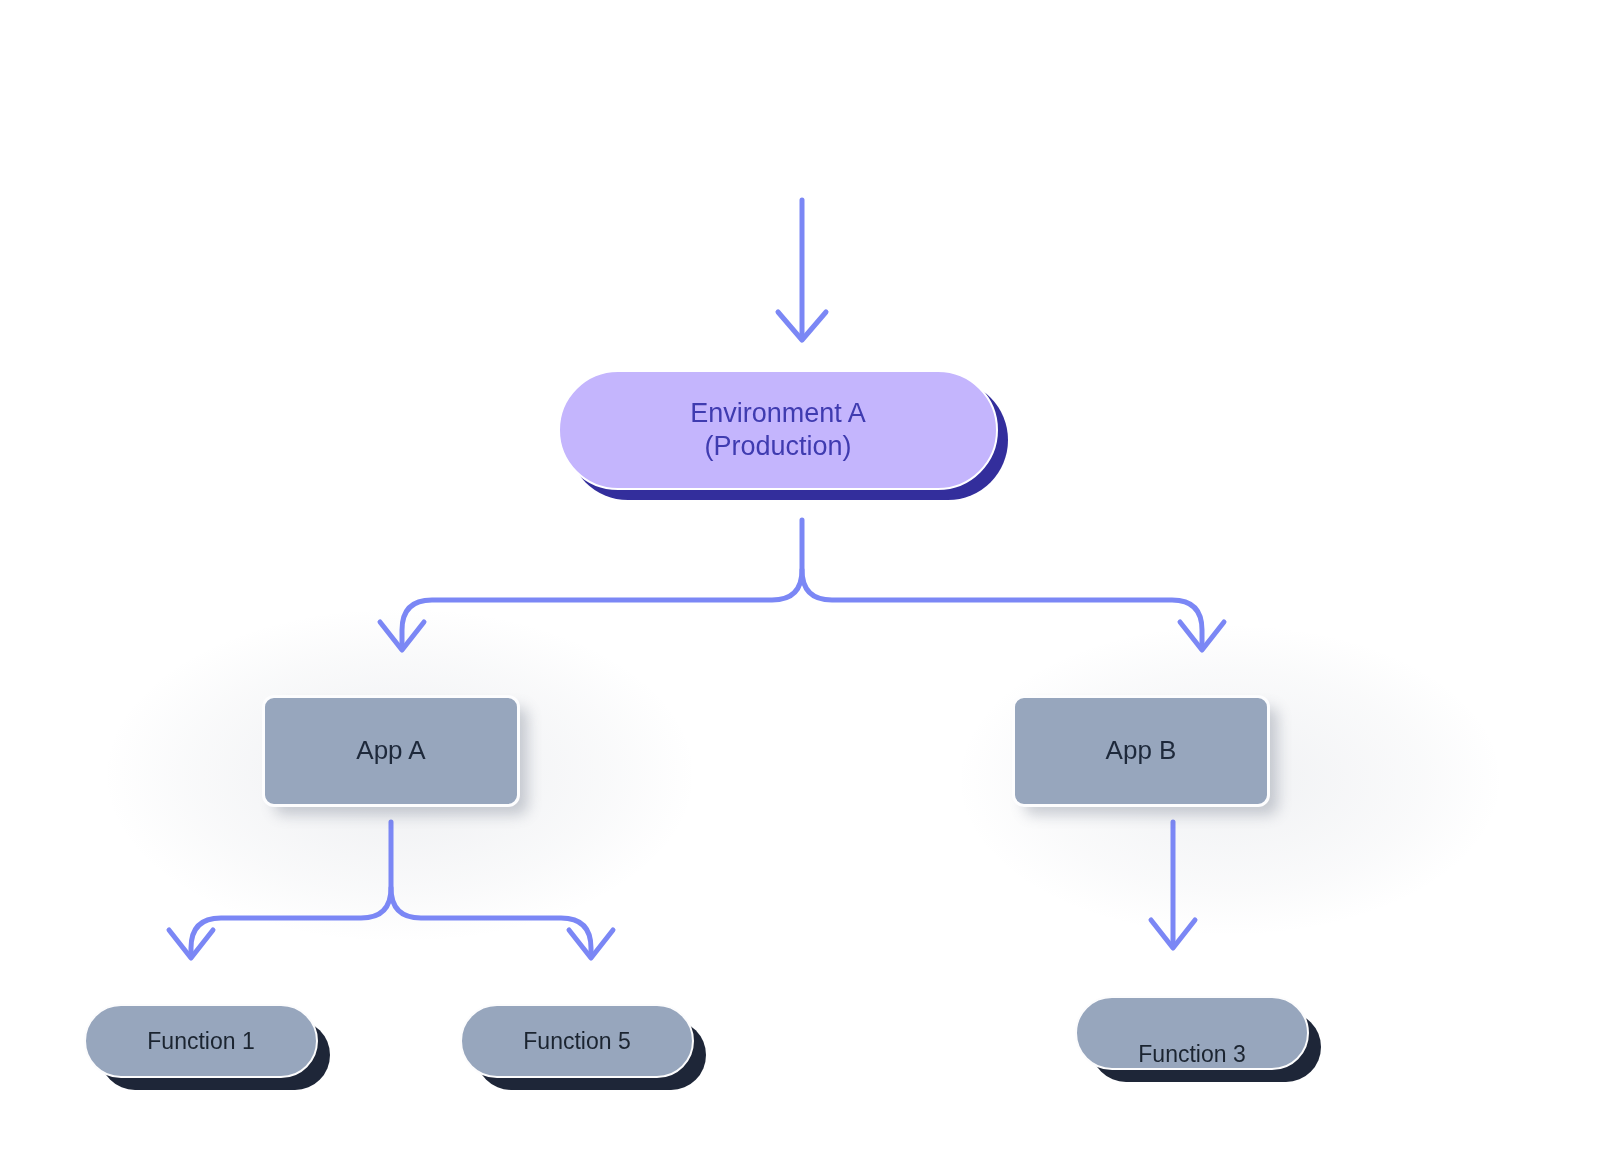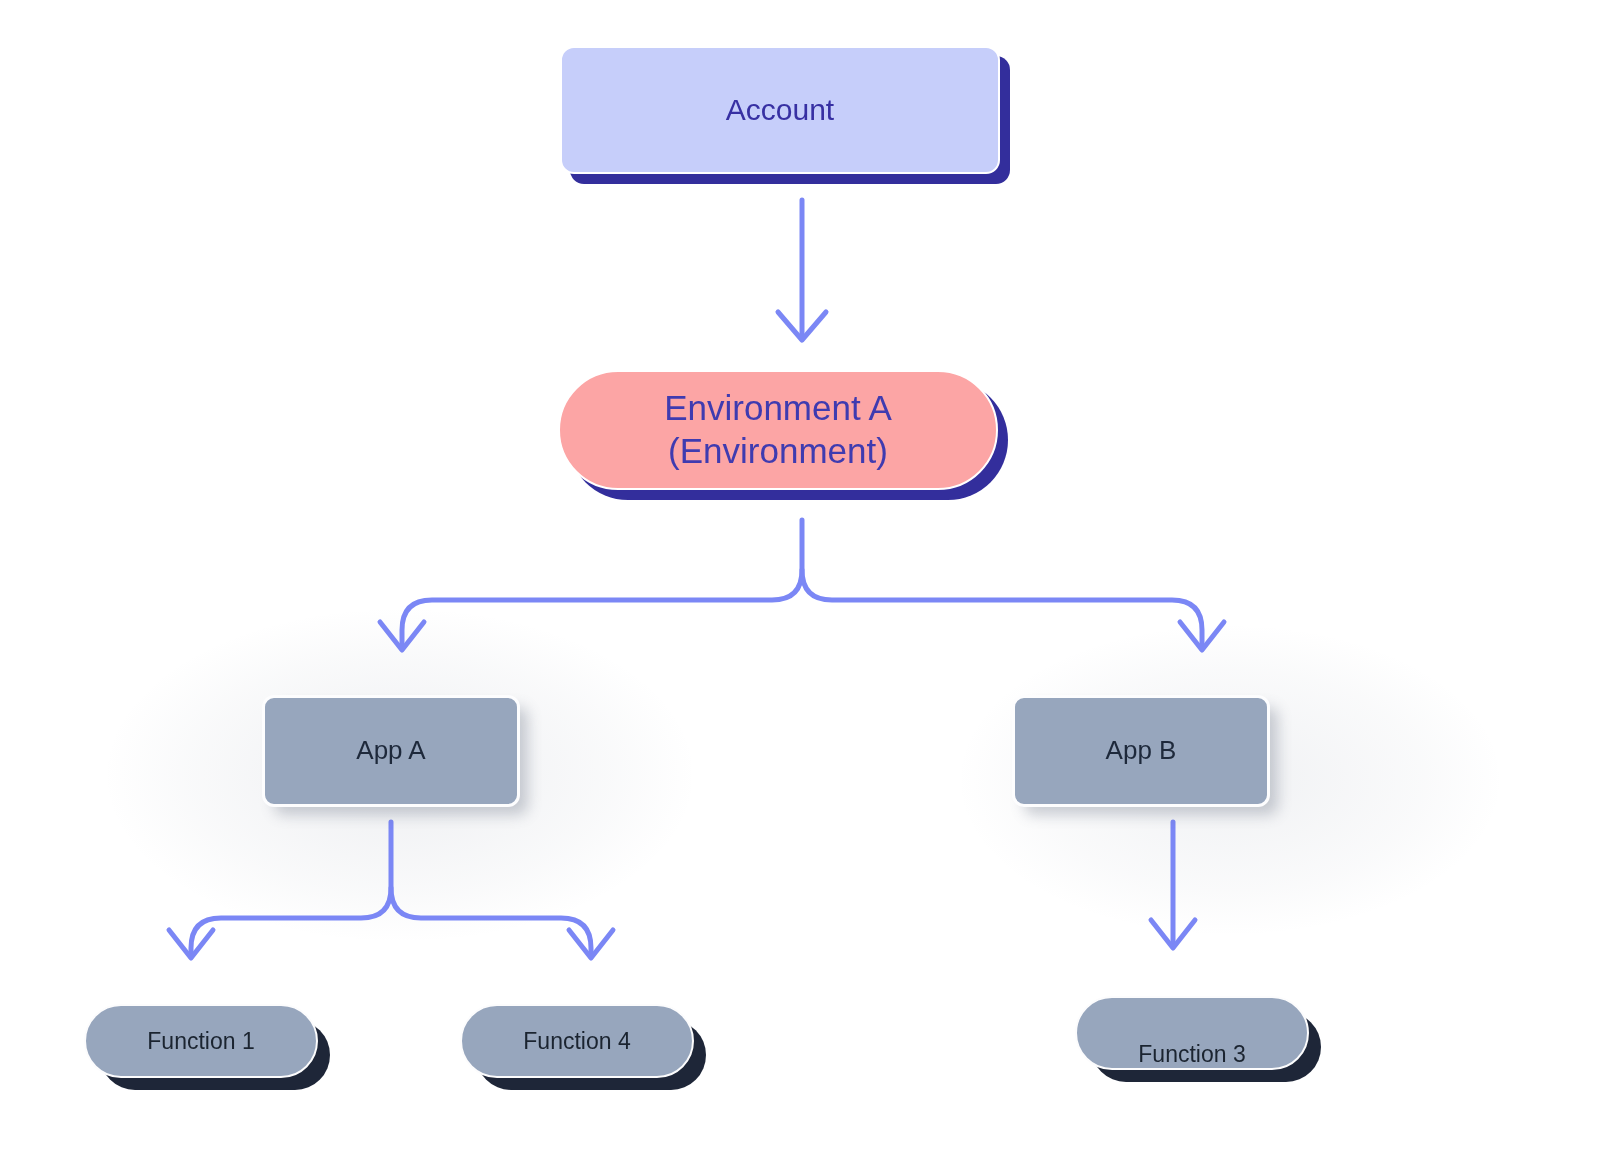--- a/index.html
+++ b/index.html
@@ -69,23 +69,23 @@
     font-size: 30px;
     border-radius: 14px;
     border: 2px solid #ffffff;
     box-shadow: 10px 10px 0 0 #332e9c;
   }
 
   
   .n-env {
     left: 558px;  top: 370px;
     width: 440px; height: 120px;
-    background: #fca5a5;
+    background: #c4b5fd;
     color: #3f3bb0;
-    font-size: 35px;
+    font-size: 27px;
     border-radius: 62px;
     border: 2px solid #ffffff;
     box-shadow: 10px 10px 0 0 #332e9c;
   }
 
   
   .n-app {
     width: 258px; height: 112px;
     background: #97a6bd;
     color: #1e293b;
@@ -148,44 +148,41 @@
       </g>
 
       <g>
         <path d="M 1173 822 L 1173 944"></path>
         <path d="M 1151 920 L 1173 948 L 1195 920"></path>
       </g>
 
     </g>
   </svg>
 
-  <div class="node n-account">
-    <span class="nlabel">Account</span>
-  </div>
 
   <div class="node n-env">
     <div>
       <span class="nlabel">Environment A</span>
-      <span class="nlabel">(Environment)</span>
+      <span class="nlabel">(Production)</span>
     </div>
   </div>
 
   <div class="node n-app n-app-a">
     <span class="nlabel">App A</span>
   </div>
 
   <div class="node n-app n-app-b">
     <span class="nlabel">App B</span>
   </div>
 
   <div class="node n-fn n-fn-1">
     <span class="nlabel">Function 1</span>
   </div>
 
   <div class="node n-fn n-fn-2">
-    <span class="nlabel">Function 4</span>
+    <span class="nlabel">Function 5</span>
   </div>
 
   <div class="node n-fn n-fn-3">
     <span class="nlabel">Function 3</span>
   </div>
 
 </div>
 
 </body></html>

